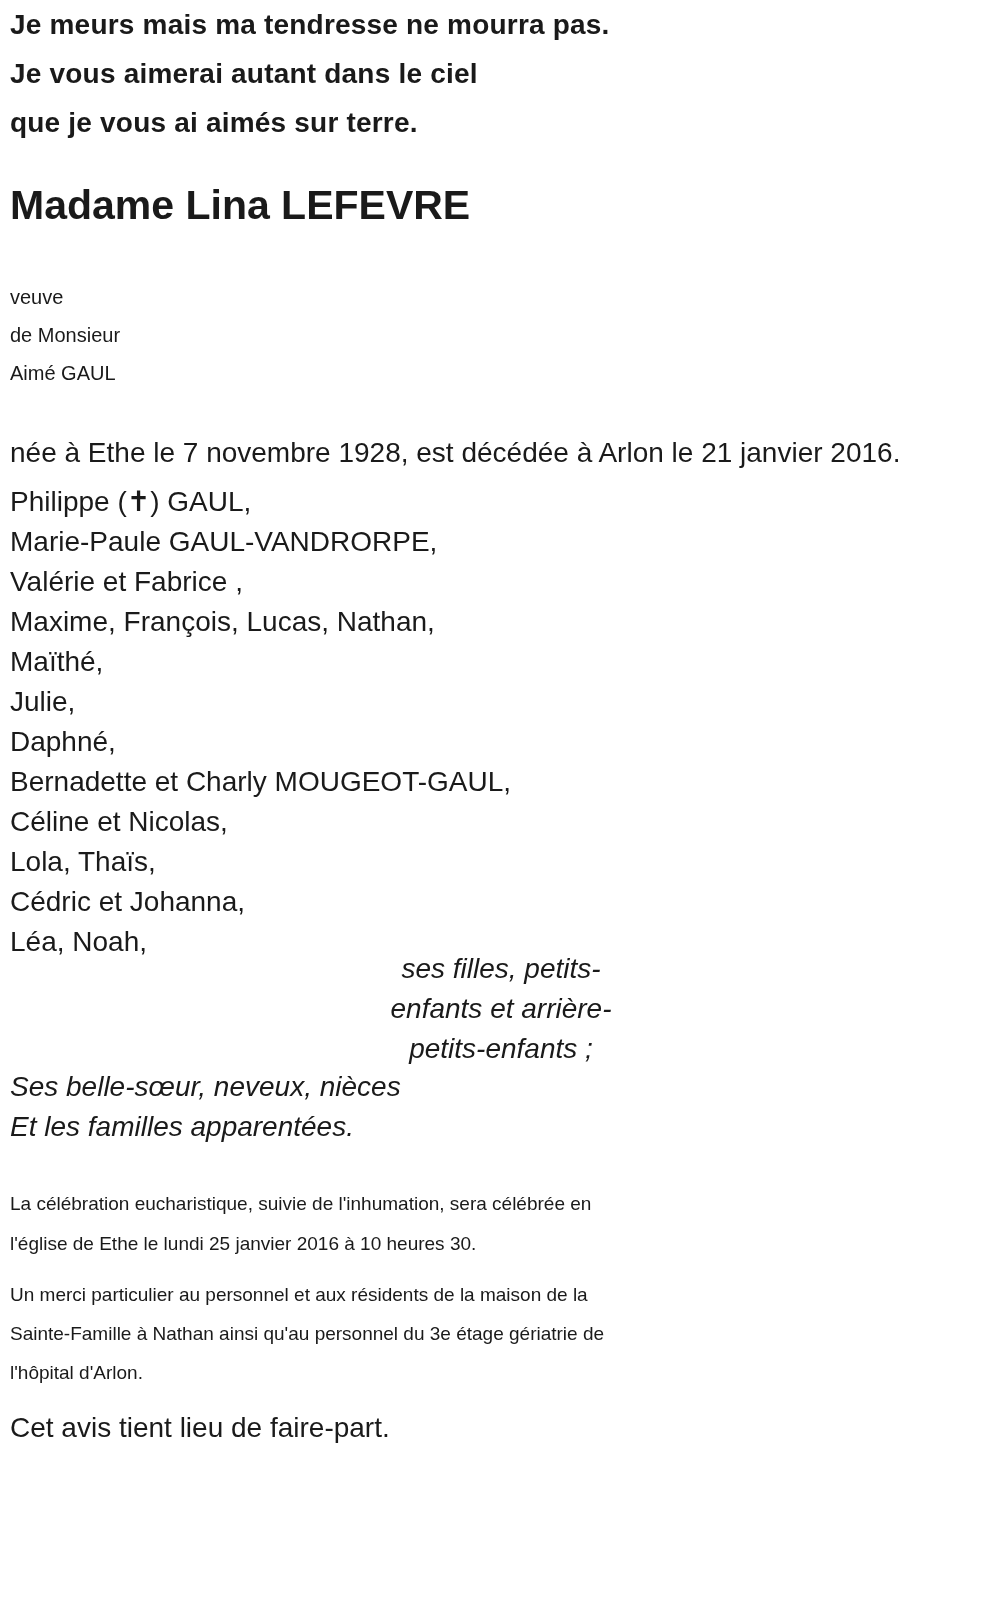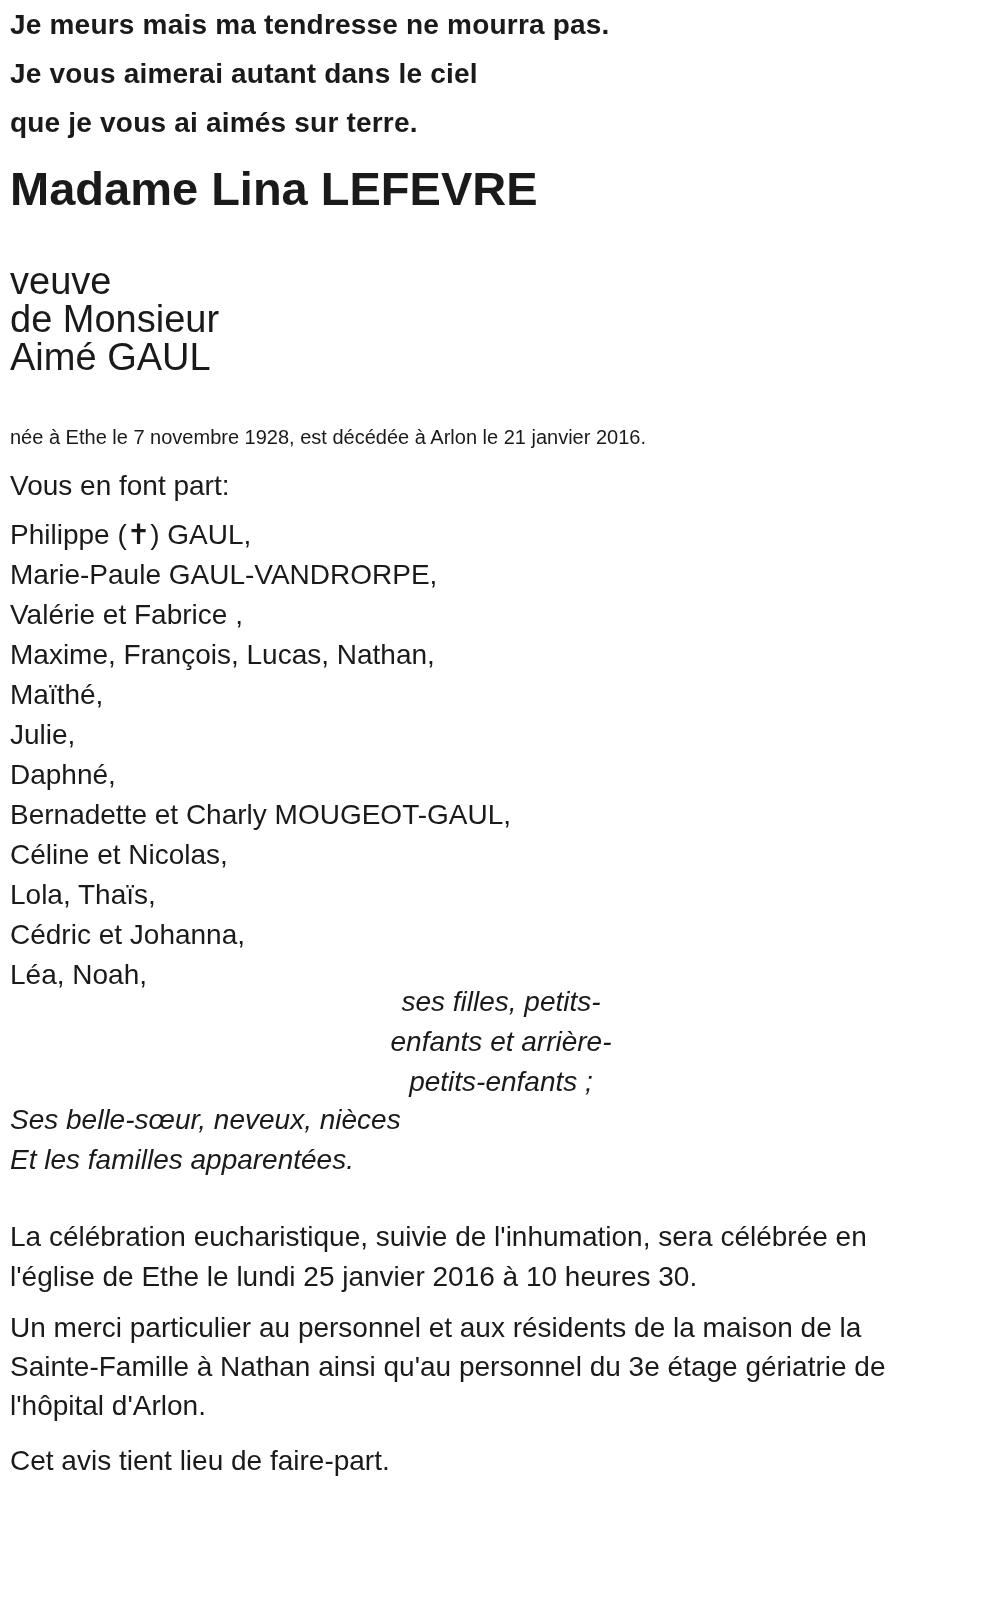--- a/index.html
+++ b/index.html
@@ -20,33 +20,33 @@
   .multiline {
     white-space: pre-line;
   }
   .epitaph {
     font-size: 28px;
     font-weight: 700;
     line-height: 49px;
     letter-spacing: 0.2px;
   }
   .deceased-name {
-    margin-top: 18px;
-    font-size: 47px;
+    margin-top: 34px;
+    font-size: 41px;
     font-weight: 700;
     line-height: 48px;
   }
   .relation {
     margin-top: 49px;
-    font-size: 38px;
+    font-size: 20px;
     line-height: 38px;
   }
   .life-dates {
     margin-top: 41px;
-    font-size: 20px;
+    font-size: 28px;
     line-height: 40px;
   }
   .announce-intro {
     margin-top: 9px;
     font-size: 28px;
     line-height: 40px;
   }
   .family-list {
     margin-top: 9px;
     font-size: 28px;
@@ -59,21 +59,21 @@
     font-style: italic;
     text-align: center;
   }
   .other-relatives {
     margin-top: -2px;
     font-size: 28px;
     line-height: 40px;
     font-style: italic;
   }
   .ceremony-paragraph {
-    font-size: 28px;
+    font-size: 19px;
     line-height: 40px;
   }
   .p1 { margin-top: 37px; }
   .p2 { margin-top: 12px; }
   .p3 { margin-top: 11px; line-height: 39px; }
   .closing {
     margin-top: 16px;
     font-size: 28px;
     line-height: 40px;
   }
@@ -88,21 +88,20 @@
 que je vous ai aimés sur terre.</div>
 
   <div class="deceased-name">Madame Lina LEFEVRE</div>
 
   <div class="relation multiline">veuve
 de Monsieur
 Aimé GAUL</div>
 
   <div class="life-dates">née à Ethe le 7 novembre 1928, est décédée à Arlon le 21 janvier 2016.</div>
 
-  <div class="announce-intro">Vous en font part:</div>
 
   <div class="family-list multiline">Philippe (✝) GAUL,
 Marie-Paule GAUL-VANDRORPE,
 Valérie et Fabrice ,
 Maxime, François, Lucas, Nathan,
 Maïthé,
 Julie,
 Daphné,
 Bernadette et Charly MOUGEOT-GAUL,
 Céline et Nicolas,

